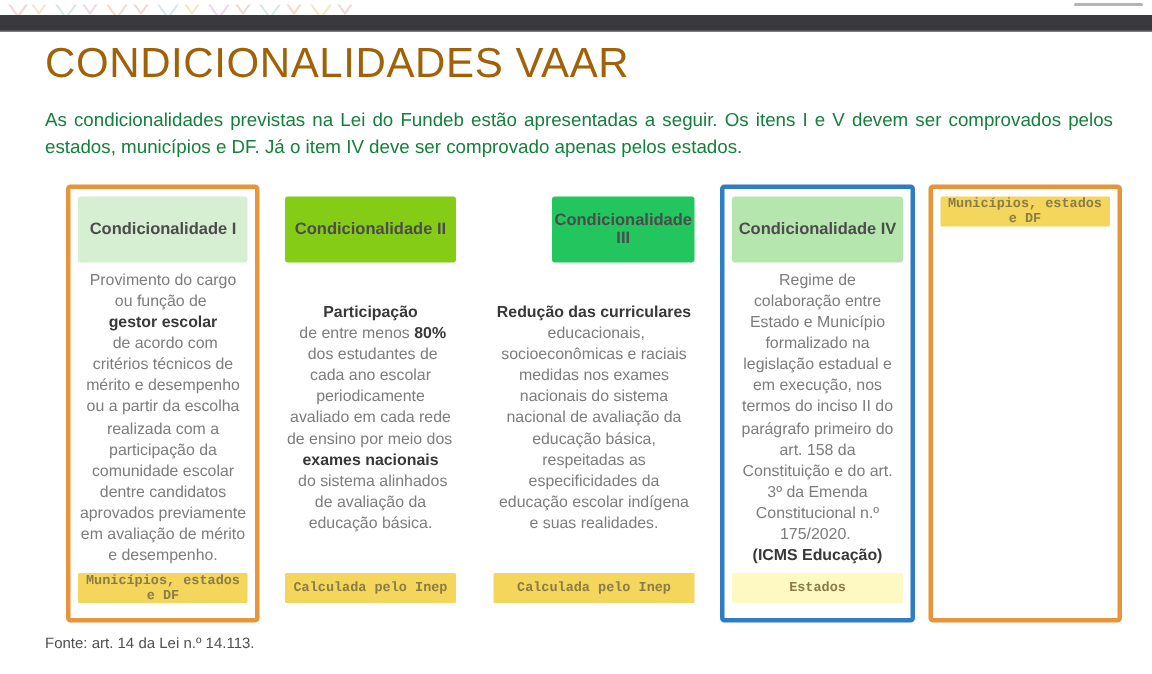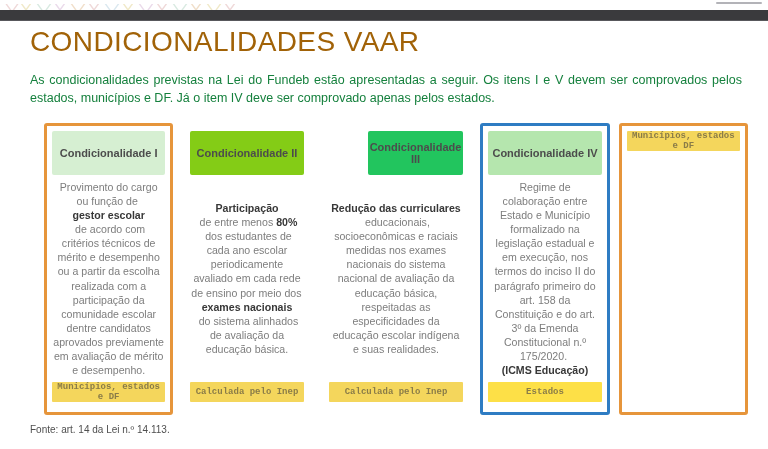--- a/index.html
+++ b/index.html
@@ -180,21 +180,21 @@
         </div>
     <div class="card-footer" style="background: rgb(244, 214, 92);">Calculada pelo Inep</div>
   </div>
 
   <div class="card" style="border-color: rgb(46, 124, 195);">
     <div class="card-header" style="background: rgb(181, 230, 174);">Condicionalidade IV</div>
     <div class="card-body">
           <span>Regime de colaboração entre Estado e Município formalizado na legislação estadual e em execução, nos termos do inciso II do parágrafo primeiro do art. 158 da Constituição e do art. 3º da Emenda Constitucional n.º 175/2020. </span>
           <span class="b">(ICMS Educação)</span>
         </div>
-    <div class="card-footer" style="background: #fde047;">Estados</div>
+    <div class="card-footer" style="background: #fef9c3;">Estados</div>
   </div>
 
   <div class="card" style="border-color: rgb(230, 149, 59);">
     <div class="card-footer" style="background: rgb(244, 214, 92);">Municípios, estados e DF</div>
   </div>
 </div>
 
   <p class="source">Fonte: art. 14 da Lei n.º 14.113.</p>
 
 </div>

